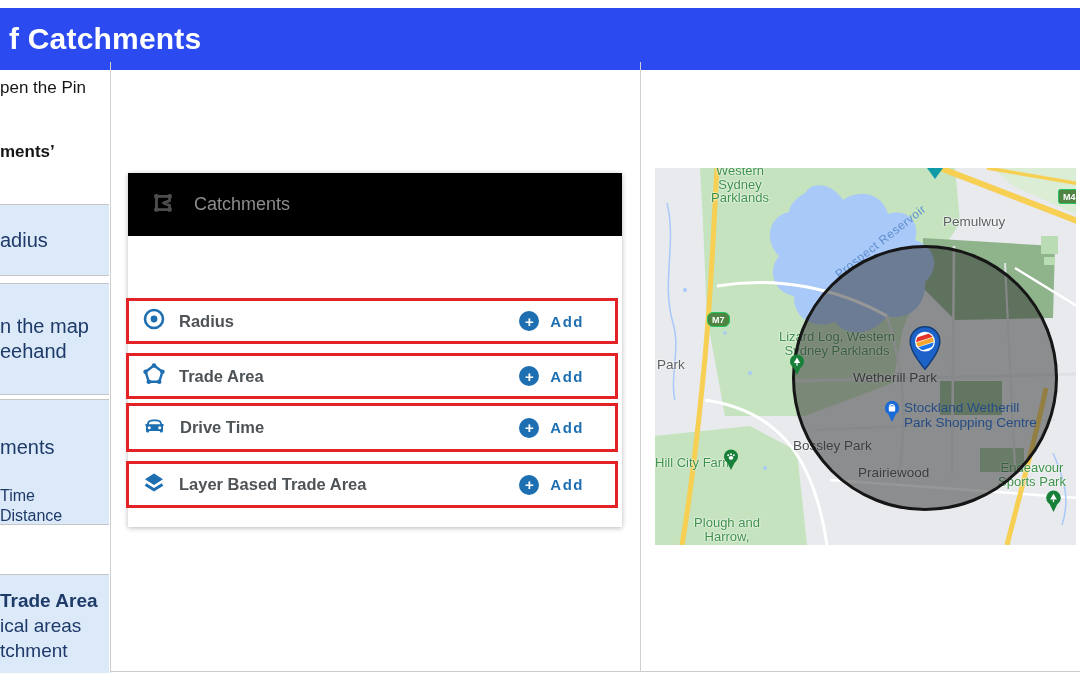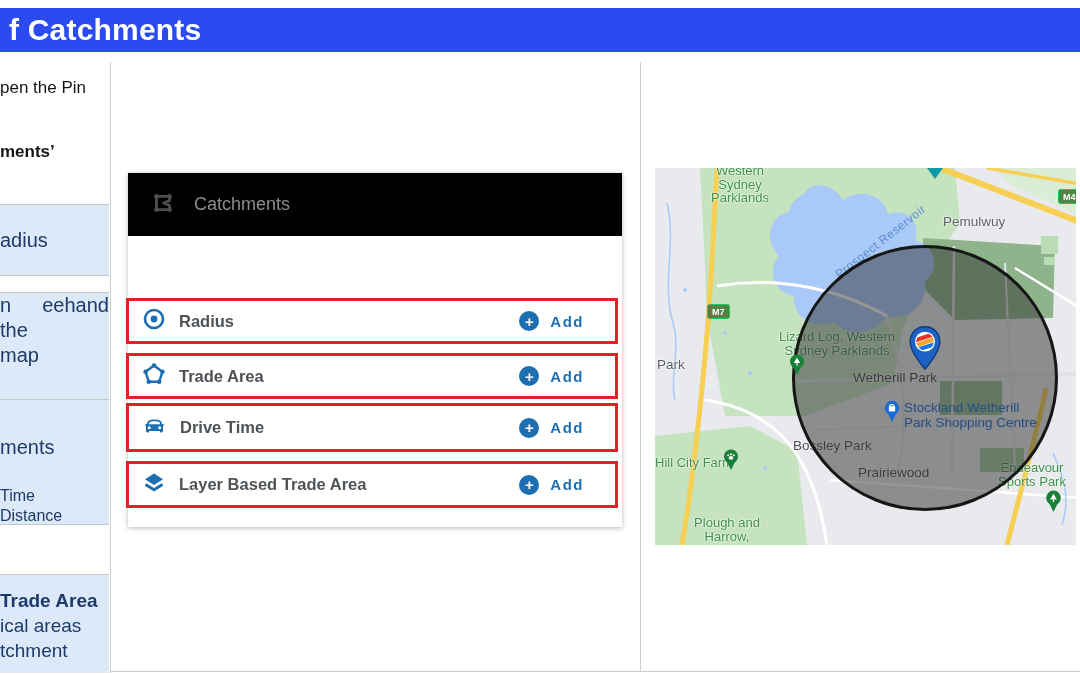--- a/index.html
+++ b/index.html
@@ -1,21 +1,21 @@
 <!DOCTYPE html>
 <html><head>
 <meta charset="utf-8">
 <style>
   html,body{margin:0;padding:0;background:#fff;}
   #screen{position:relative;width:1080px;height:675px;overflow:hidden;background:#fff;
     font-family:"Liberation Sans",sans-serif;}
   .abs{position:absolute;}
 
   
-  #titlebar{left:0;top:8px;width:1080px;height:44px;background:#2b4bf0;display:flex;align-items:center;}
+  #titlebar{left:0;top:8px;width:1080px;height:62px;background:#2b4bf0;display:flex;align-items:center;}
   #titlebar .t{color:#fff;font-size:30px;font-weight:bold;margin-left:9px;letter-spacing:.2px;}
 
   
   .vline{width:1px;background:#cfcfcf;}
   .hline{height:1px;background:#c9ccd0;}
 
   
   .intro{left:0;width:108px;color:#151515;font-size:17px;}
   .srow{left:0;width:109px;background:#dce9f9;border-top:1px solid #c6c6c6;border-bottom:1px solid #c6c6c6;
     box-sizing:border-box;color:#1e3a68;overflow:hidden;}
@@ -67,21 +67,21 @@
   <div class="abs vline" style="left:640px;top:62px;height:609px;"></div>
   <div class="abs hline" style="left:110px;top:671px;width:970px;"></div>
 
   <div class="abs intro" style="top:78px;">pen the Pin</div>
   <div class="abs intro" style="top:142px;font-weight:bold;">ments’</div>
 
   <div class="abs srow" style="top:204px;height:72px;display:flex;align-items:center;">
     <span class="big">adius</span>
   </div>
 
-  <div class="abs srow" style="top:292px;height:112px;display:flex;flex-direction:row;justify-content:center;">
+  <div class="abs srow" style="top:283px;height:112px;display:flex;flex-direction:column;justify-content:center;">
     <span class="big">n the map</span>
     <span class="big">eehand</span>
   </div>
 
   <div class="abs srow" style="top:399px;height:126px;">
     <div class="big" style="margin-top:35px;">ments</div>
     <div class="sm" style="margin-top:26px;">Time</div>
     <div class="sm">Distance</div>
     <div class="sm">Time</div>
     <div class="sm">Distance</div>
@@ -220,21 +220,21 @@
     <div class="mlabel blue" style="left:249px;top:233px;width:150px;font-size:13.5px;">Stockland Wetherill
 Park Shopping Centre</div>
     <div class="mlabel" style="left:138px;top:271px;font-size:13.5px;color:#4a4d50;">Bossley Park</div>
     <div class="mlabel" style="left:203px;top:298px;font-size:13.5px;color:#45484b;">Prairiewood</div>
     <div class="mlabel green center" style="left:336px;top:293px;width:82px;">Endeavour
 Sports Park</div>
     <div class="mlabel green" style="left:0;top:288px;">Hill City Farm</div>
     <div class="mlabel green center" style="left:32px;top:348px;width:80px;">Plough and
 Harrow,</div>
 
-    <div class="badge" style="left:52px;top:136px;">M7</div>
+    <div class="badge" style="left:52px;top:144px;border-radius:6px;">M7</div>
     <div class="badge" style="left:403px;top:21px;">M4</div>
 
     <div id="teal-marker"></div>
 
     <div id="catch-circle"></div>
 
     <div class="pin" style="left:253px;top:157px;">
       <svg width="34" height="46" viewBox="0 0 24 32">
         <path d="M12,1 C6,1 1.5,5.5 1.5,11.5 C1.5,19 12,31 12,31 C12,31 22.5,19 22.5,11.5 C22.5,5.5 18,1 12,1 Z" fill="#1d62c6" stroke="#123c78" stroke-width="1"></path>
         <circle cx="12" cy="11.5" r="7" fill="#fff"></circle>

